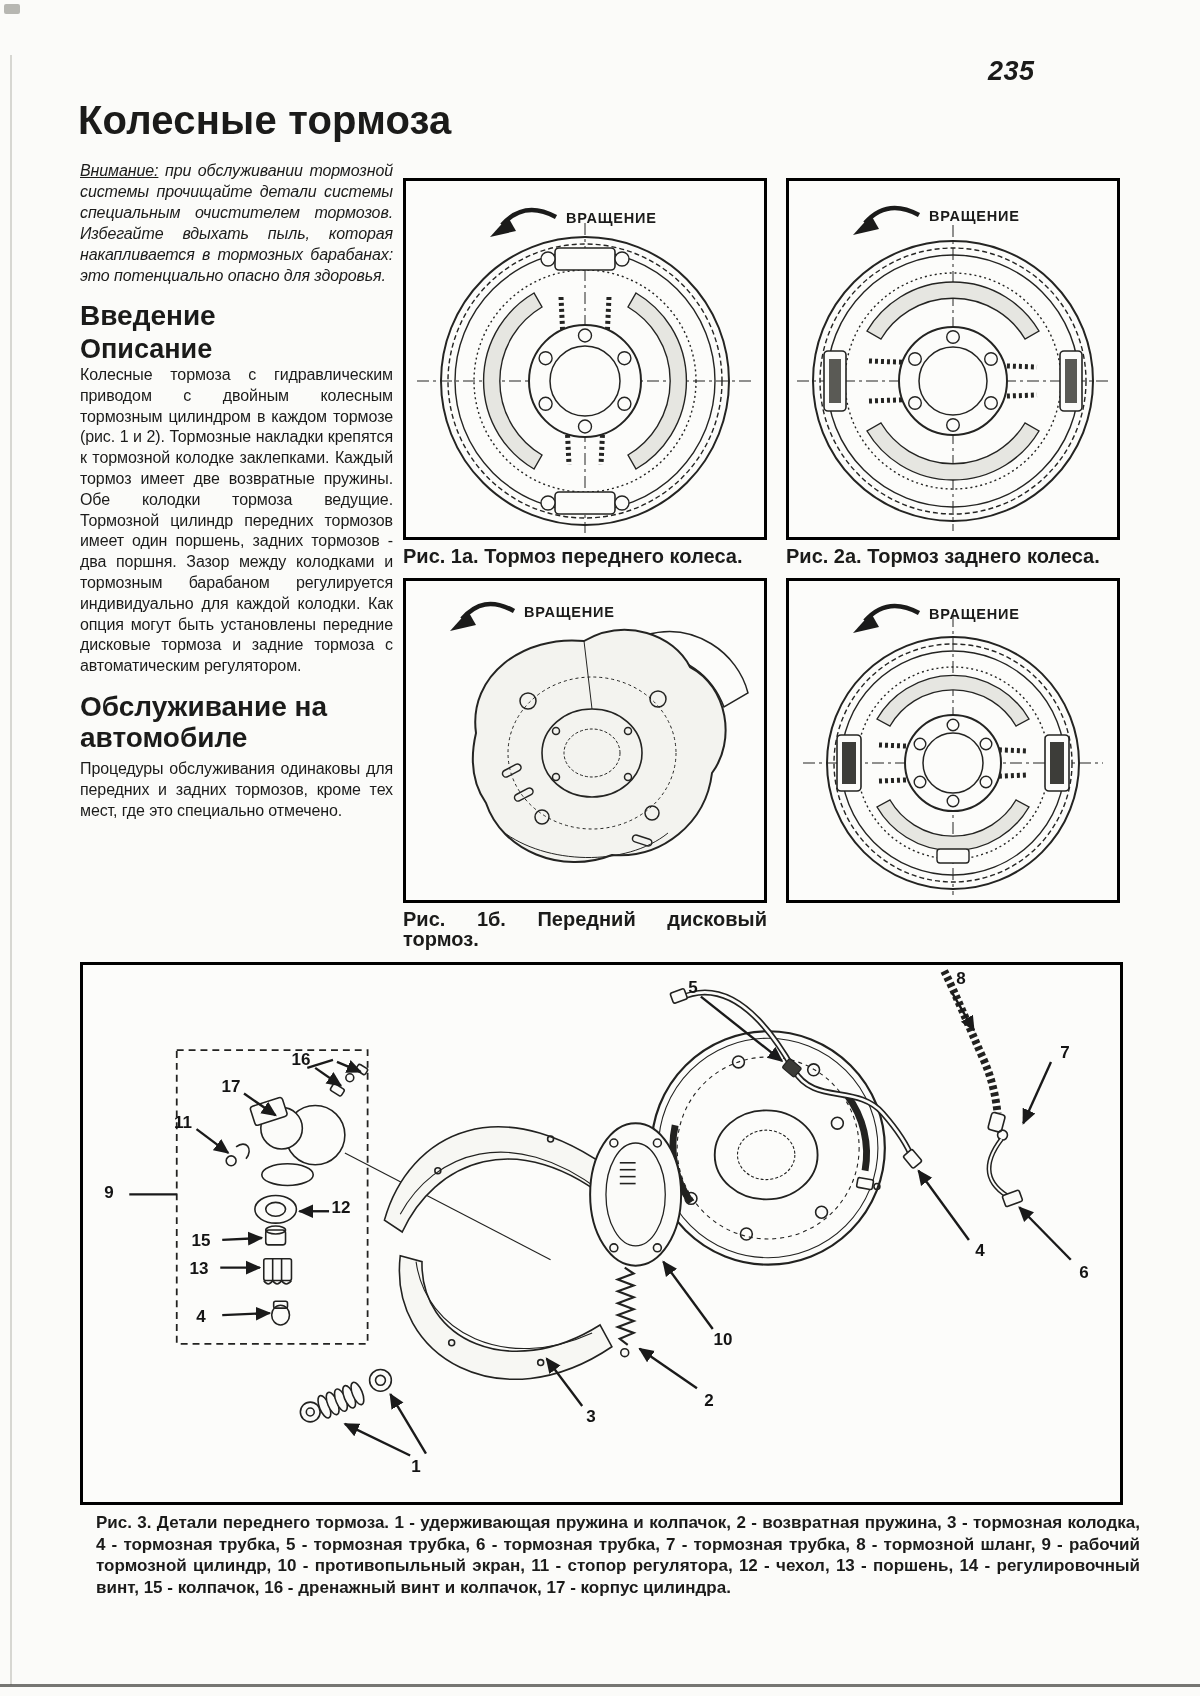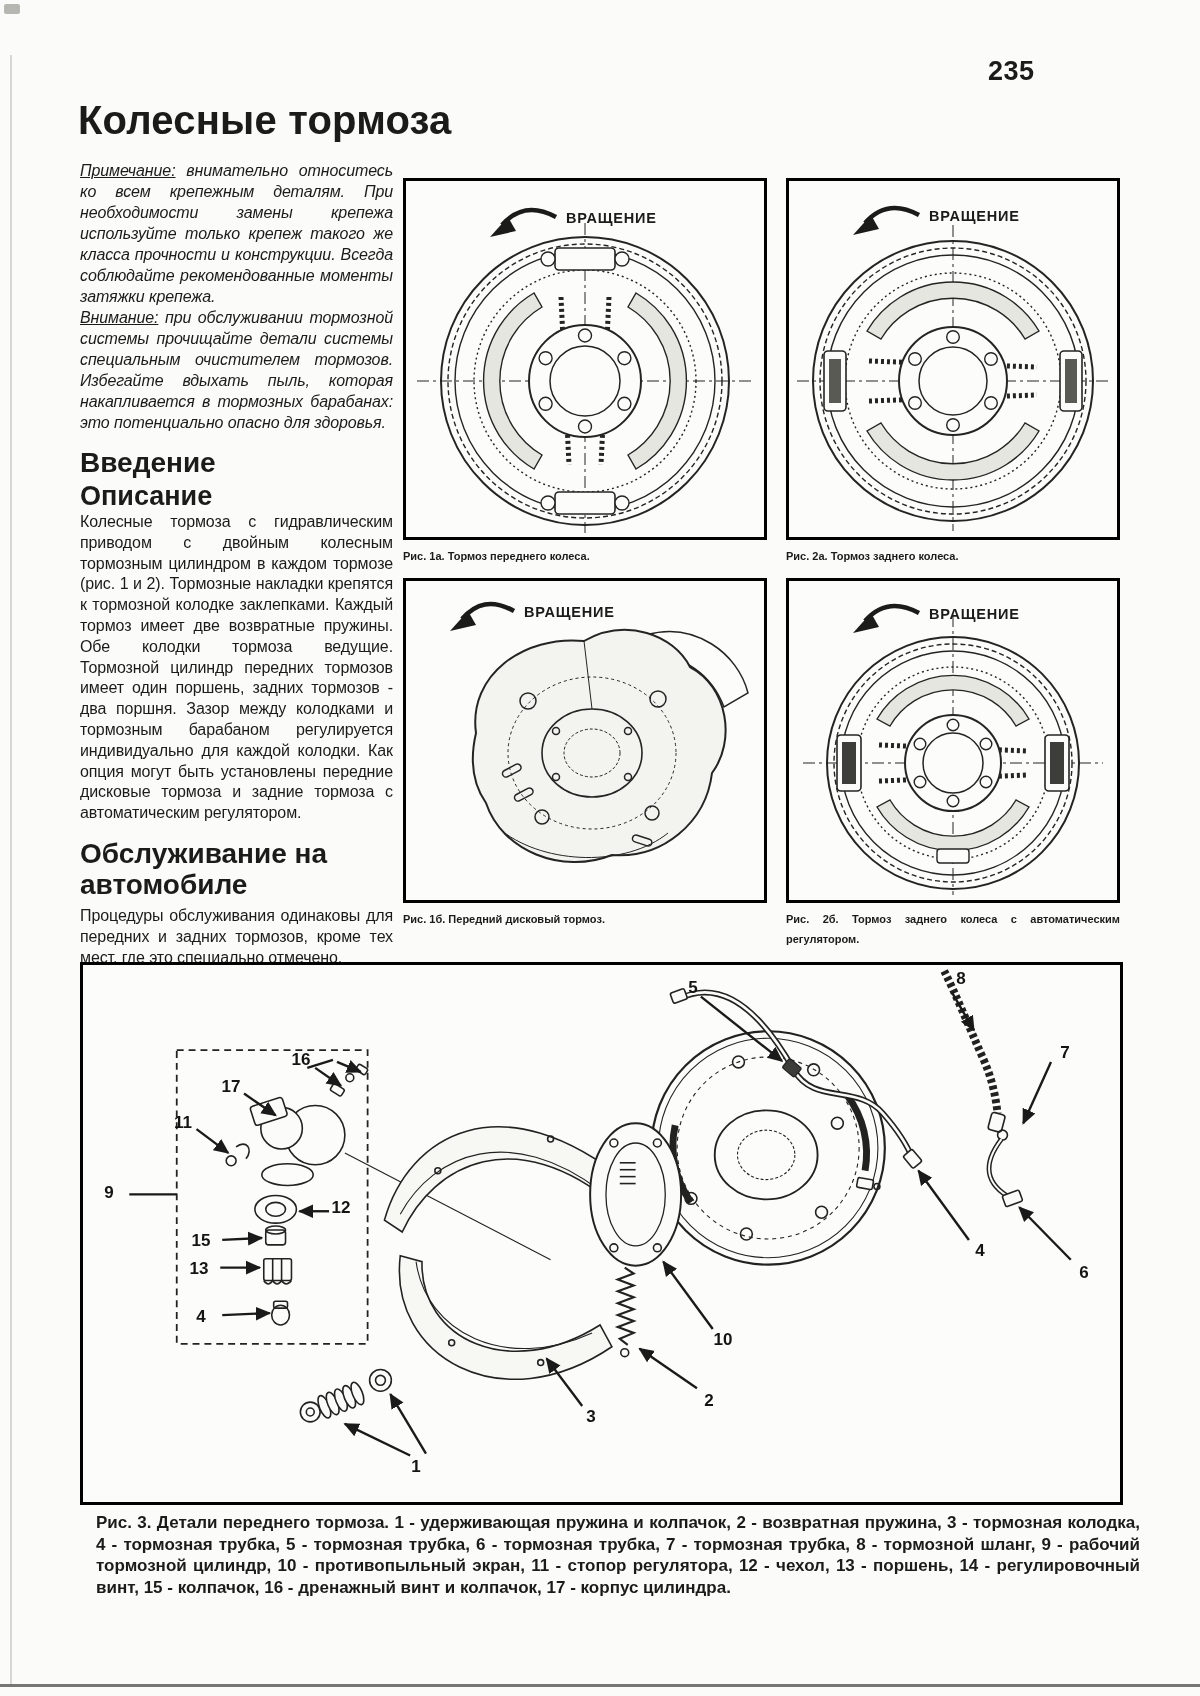--- a/index.html
+++ b/index.html
@@ -5,38 +5,38 @@
   html,body{margin:0;padding:0;background:#e9e9e6;}
   .page{
     position:relative;width:1200px;height:1696px;margin:0 auto;
     background:#fbfbf9;font-family:"Liberation Sans",sans-serif;color:#1b1b1a;
     overflow:hidden;
   }
   .scan-edge-left{position:absolute;left:10px;top:55px;width:2px;height:1630px;background:#d7d7d2;}
   .scan-edge-bottom{position:absolute;left:0;top:1684px;width:1200px;height:3px;background:#4a4a46;opacity:.75;}
   .scan-spot{position:absolute;left:4px;top:4px;width:16px;height:10px;background:#9a9a94;border-radius:2px;opacity:.7;}
 
-  .pagenum{position:absolute;left:988px;top:56px;font-size:27px;font-weight:bold;letter-spacing:.5px;}
+  .pagenum{position:absolute;left:988px;top:56px;font-size:27px;font-weight:bold;letter-spacing:.5px;font-style:italic;}
   .title{position:absolute;left:78px;top:98px;font-size:40px;font-weight:bold;letter-spacing:.2px;margin:0;}
 
   .leftcol{position:absolute;left:80px;top:160px;width:313px;}
   .leftcol p{margin:0;text-align:justify;}
   .note{font-style:italic;font-size:16px;line-height:21px;letter-spacing:-0.1px;}
   .nlabel{text-decoration:underline;}
   .h2{font-size:28px;font-weight:bold;line-height:31px;margin:14px 0 6px 0;}
   .h3{font-size:27px;font-weight:bold;line-height:24px;margin:2px 0 4px 0;}
   .body-text{font-size:16px;line-height:20.8px;letter-spacing:-0.1px;}
 
   .figbox{position:absolute;border:3px solid #000000;background:#fcfcfa;box-sizing:border-box;}
   #box-1a{left:403px;top:178px;width:364px;height:362px;}
   #box-2a{left:786px;top:178px;width:334px;height:362px;}
   #box-1b{left:403px;top:578px;width:364px;height:325px;}
   #box-2b{left:786px;top:578px;width:334px;height:325px;}
   #box-3 {left:80px; top:962px;width:1043px;height:543px;}
-  .figcap{position:absolute;font-size:11px;font-weight:bold;line-height:20px;text-align:justify;}
+  .figcap{position:absolute;font-size:20px;font-weight:bold;line-height:20px;text-align:justify;}
   #cap-1a{left:403px;top:546px;width:364px;}
   #cap-2a{left:786px;top:546px;width:334px;}
   #cap-1b{left:403px;top:909px;width:364px;}
   #cap-2b{left:786px;top:909px;width:334px;}
   #cap-3{left:96px;top:1512px;width:1044px;font-size:17px;line-height:21.5px;}
 
   .figbox svg{display:block;width:100%;height:100%;}
   .rot-label{font-size:14.5px;font-weight:bold;letter-spacing:.8px;fill:#1b1b1a;}
 
   .co{position:absolute;font-size:17px;font-weight:bold;color:#141414;transform:translate(-50%,-50%);}
@@ -54,21 +54,20 @@
       <marker id="ah" viewBox="0 0 10 10" refX="9" refY="5" markerWidth="6.5" markerHeight="6.5" orient="auto-start-reverse">
         <polygon points="0,0.5 10,5 0,9.5" fill="#1a1a1a"></polygon>
       </marker>
     </defs>
   </svg>
 
   <div class="pagenum">235</div>
   <h1 class="title">Колесные тормоза</h1>
 
   <div class="leftcol">
-    <p class="note"><span class="nlabel">Примечание:</span> <span>внимательно относитесь ко всем крепежным деталям. При необходимости замены крепежа используйте только крепеж такого же класса прочности и конструкции. Всегда соблюдайте рекомендованные моменты затяжки крепежа.</span></p>
     <p class="note"><span class="nlabel">Внимание:</span> <span>при обслуживании тормозной системы прочищайте детали системы специальным очистителем тормозов. Избегайте вдыхать пыль, которая накапливается в тормозных барабанах: это потенциально опасно для здоровья.</span></p>
     <div class="h2">Введение</div>
     <div class="h3">Описание</div>
     <p class="body-text">Колесные тормоза с гидравлическим приводом с двойным колесным тормозным цилиндром в каждом тормозе (рис. 1 и 2). Тормозные накладки крепятся к тормозной колодке заклепками. Каждый тормоз имеет две возвратные пружины. Обе колодки тормоза ведущие. Тормозной цилиндр передних тормозов имеет один поршень, задних тормозов - два поршня. Зазор между колодками и тормозным барабаном регулируется индивидуально для каждой колодки. Как опция могут быть установлены передние дисковые тормоза и задние тормоза с автоматическим регулятором.</p>
     <div class="h2" style="width:250px">Обслуживание на автомобиле</div>
     <p class="body-text">Процедуры обслуживания одинаковы для передних и задних тормозов, кроме тех мест, где это специально отмечено.</p>
   </div>
 
   <div class="figbox" id="box-1a">
     <svg viewBox="0 0 358 356">
@@ -205,21 +204,20 @@
           <circle cx="0" cy="-38" r="5.8"></circle>
           <circle cx="33" cy="-19" r="5.8"></circle>
         <rect x="-16" y="86" width="32" height="14" rx="3" fill="#fcfcfa" stroke-width="1.4"></rect>
       </g>
     </svg>
   </div>
 
   <div class="figcap" id="cap-1a">Рис. 1а. Тормоз переднего колеса.</div>
   <div class="figcap" id="cap-2a">Рис. 2а. Тормоз заднего колеса.</div>
   <div class="figcap" id="cap-1b">Рис. 1б. Передний дисковый тормоз.</div>
-  <div class="figcap" id="cap-2b">Рис. 2б. Тормоз заднего колеса с автоматическим регулятором.</div>
 
   <div class="figbox" id="box-3">
     <svg viewBox="0 0 1043 543">
       <g stroke="#222220" fill="none" stroke-width="1.6">
 
         <rect x="92" y="86" width="193" height="297" stroke-dasharray="7 5" stroke-width="1.8"></rect>
 
         <circle cx="232" cy="172" r="30"></circle>
         <circle cx="198" cy="165" r="21" fill="#fbfbf9"></circle>
         <rect x="168" y="138" width="34" height="20" rx="3" transform="rotate(-18 185 148)" fill="#fbfbf9"></rect>

